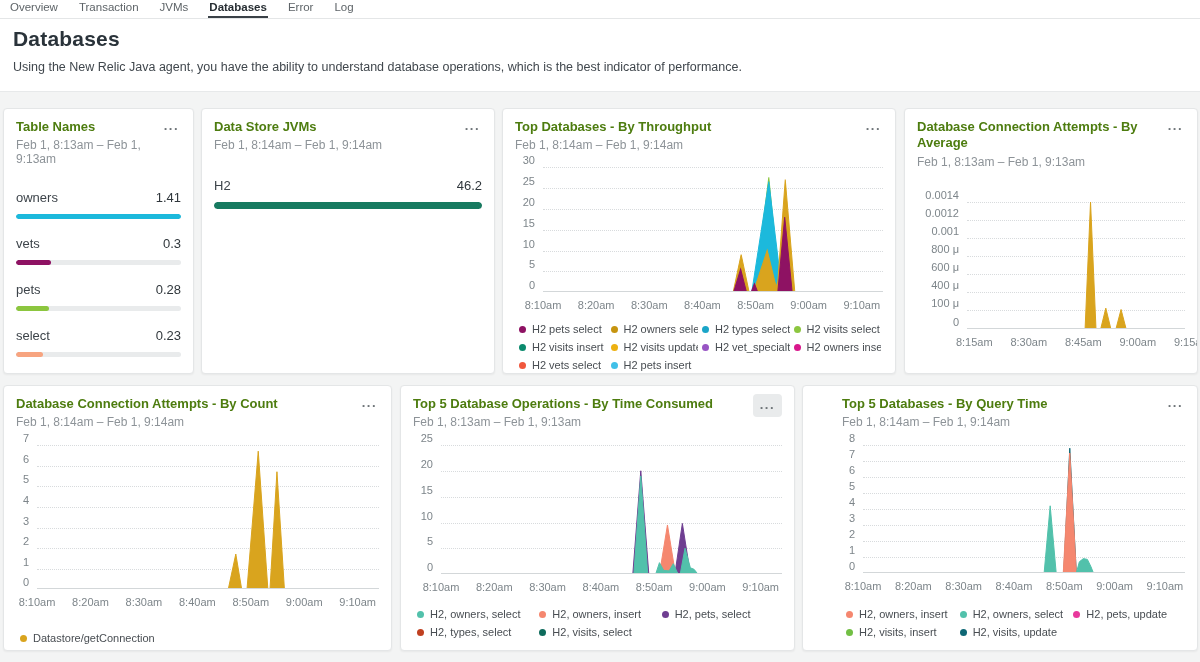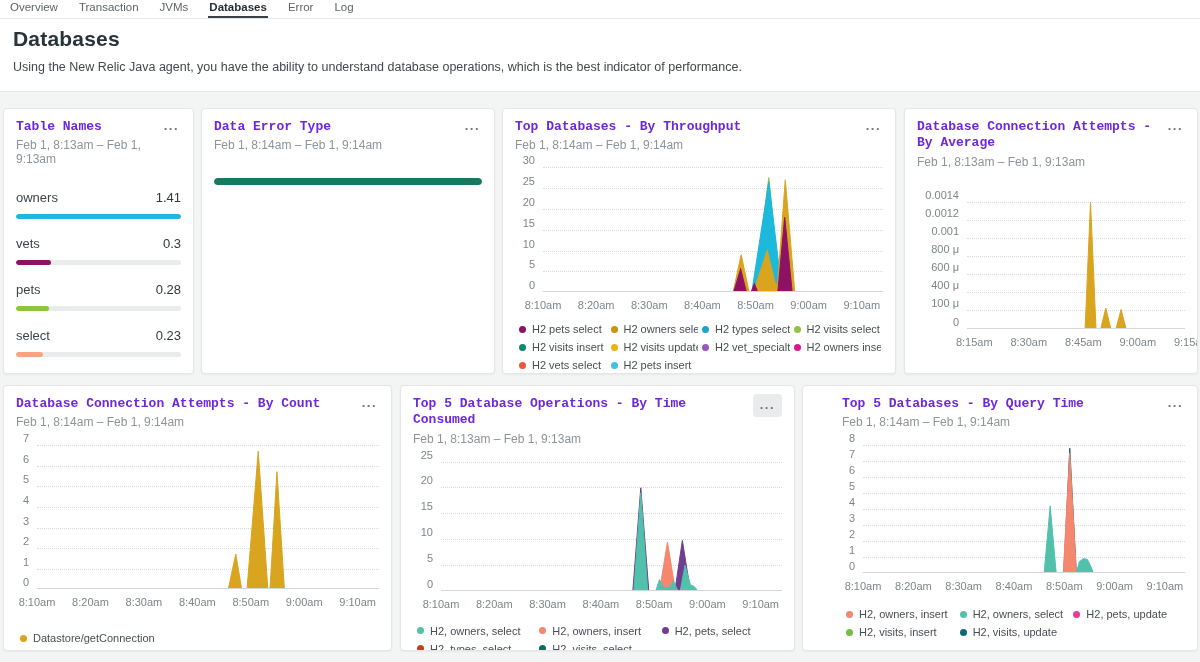--- a/index.html
+++ b/index.html
@@ -13,21 +13,21 @@
   .tab.active{color:#272e33;font-weight:bold;padding-bottom:3px;border-bottom:2px solid #3a4147;}
   
   .page-header{position:absolute;top:19px;left:0;right:0;height:73px;background:#fff;
                border-bottom:1px solid #e7e9ea;padding:8px 13px;}
   .page-title{margin:0;font-size:21px;font-weight:bold;color:#2a333a;letter-spacing:.2px;}
   .page-desc{margin:9px 0 0;font-size:12.5px;color:#40474d;}
   
   .card{position:absolute;background:#fff;border:1px solid #e4e6e7;border-radius:4px;
         box-shadow:0 1px 2px rgba(0,0,0,.05);padding:10px 12px;overflow:hidden;}
   .card-head{display:flex;justify-content:space-between;align-items:flex-start;}
-  .card-title{margin:0;font-size:13px;font-weight:bold;color:#6d28d9;line-height:1.25;font-family:Liberation Mono, monospace;}
+  .card-title{margin:0;font-size:13px;font-weight:bold;color:#4d7c0f;line-height:1.25;}
   .card-sub{font-size:12px;color:#8d9398;margin-top:3px;}
   .menu{background:none;border:none;color:#6e7478;font-size:13px;font-weight:bold;
         letter-spacing:1.5px;line-height:.5;padding:4px 2px;cursor:pointer;font-family:inherit;}
   .menu.boxed{background:#e9ebec;border-radius:4px;padding:8px 7px;margin-top:-2px;}
   
   .bar-row{margin-top:17px;}
   .bar-line{display:flex;justify-content:space-between;font-size:13px;color:#3d444a;}
   .bar-value{color:#30373c;}
   .bar-track{border-radius:4px;background:#e9ebec;margin-top:9px;overflow:hidden;}
   .bar-fill{height:100%;border-radius:4px;}
@@ -108,27 +108,31 @@
           <div class="bar-track" style="height: 5px;">
             <div class="bar-fill" style="width: 16.3%; background: rgb(247, 164, 128);"></div>
           </div>
         </div>
       </div>
   </section>
 
   <section class="card" style="left:201px;top:108px;width:294px;height:266px;">
     <div class="card-head">
       <div>
-        <h2 class="card-title">Data Error Type</h2>
+        <h2 class="card-title">Data Store JVMs</h2>
         <div class="card-sub">Feb 1, 8:14am – Feb 1, 9:14am</div>
       </div>
       <button class="menu">...</button>
     </div>
     <div>
         <div class="bar-row" style="margin-top: 26px;">
+          <div class="bar-line">
+            <span class="bar-label">H2</span>
+            <span class="bar-value">46.2</span>
+          </div>
           <div class="bar-track" style="height: 7px;">
             <div class="bar-fill" style="width: 100%; background: rgb(23, 122, 96);"></div>
           </div>
         </div>
       </div>
   </section>
 
   <section class="card" style="left:502px;top:108px;width:394px;height:266px;">
     <div class="card-head">
       <div>

